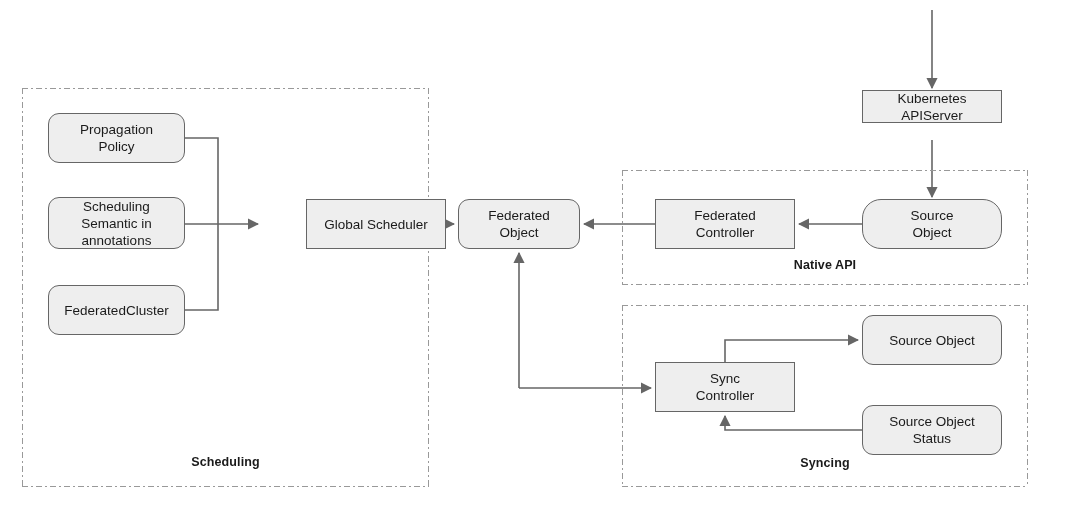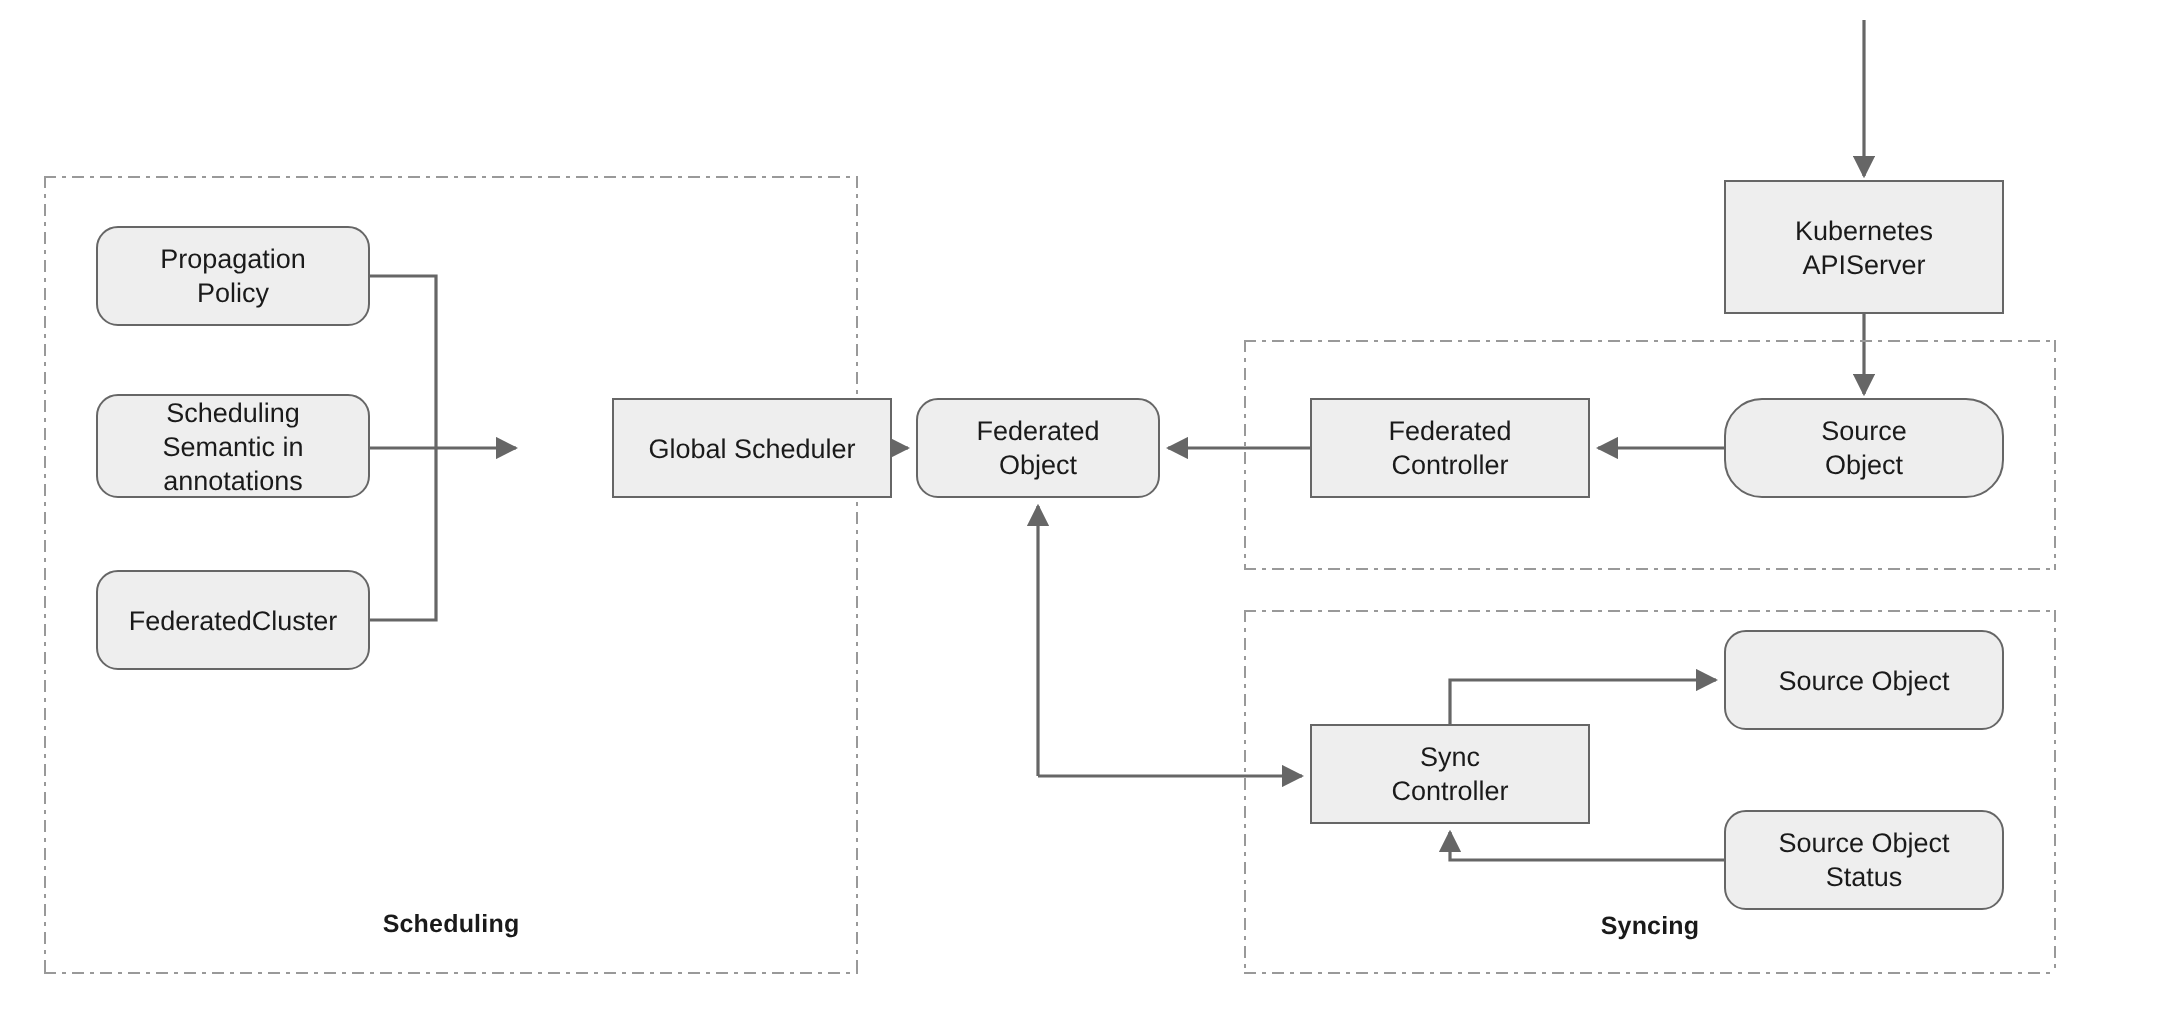--- a/index.html
+++ b/index.html
@@ -117,20 +117,21 @@
 
       <path d="M 862 430 L 725 430 L 725 416" marker-end="url(#arrowEnd)"></path>
 
     </g>
   </svg>
 
   <div class="group" style="left:22px; top:88px; width:407px; height:399px;"></div>
   <div class="group-label" style="top:455px; left:22px; width:407px;">Scheduling</div>
 
   <div class="group" style="left:622px; top:170px; width:406px; height:115px;"></div>
+  <div class="group-label" style="top:258px; left:622px; width:406px;">Native API</div>
 
   <div class="group" style="left:622px; top:305px; width:406px; height:182px;"></div>
   <div class="group-label" style="top:456px; left:622px; width:406px;">Syncing</div>
 
   <div class="node rounded" style="left:48px; top:113px; width:137px; height:50px;">Propagation
 Policy</div>
 
   <div class="node rounded" style="left:48px; top:197px; width:137px; height:52px;">Scheduling
 Semantic in
 annotations</div>
@@ -141,21 +142,21 @@
 
   <div class="node rounded" style="left:458px; top:199px; width:122px; height:50px;">Federated
 Object</div>
 
   <div class="node sharp" style="left:655px; top:199px; width:140px; height:50px;">Federated
 Controller</div>
 
   <div class="node rounded" style="left:862px; top:199px; width:140px; height:50px;border-radius:19px;">Source
 Object</div>
 
-  <div class="node sharp" style="left:862px; top:90px; width:140px; height:67px;">Kubernetes
+  <div class="node sharp" style="left:862px; top:90px; width:140px; height:33px;">Kubernetes
 APIServer</div>
 
   <div class="node sharp" style="left:655px; top:362px; width:140px; height:50px;">Sync
 Controller</div>
 
   <div class="node rounded" style="left:862px; top:315px; width:140px; height:50px;">Source Object</div>
 
   <div class="node rounded" style="left:862px; top:405px; width:140px; height:50px;">Source Object
 Status</div>
 

